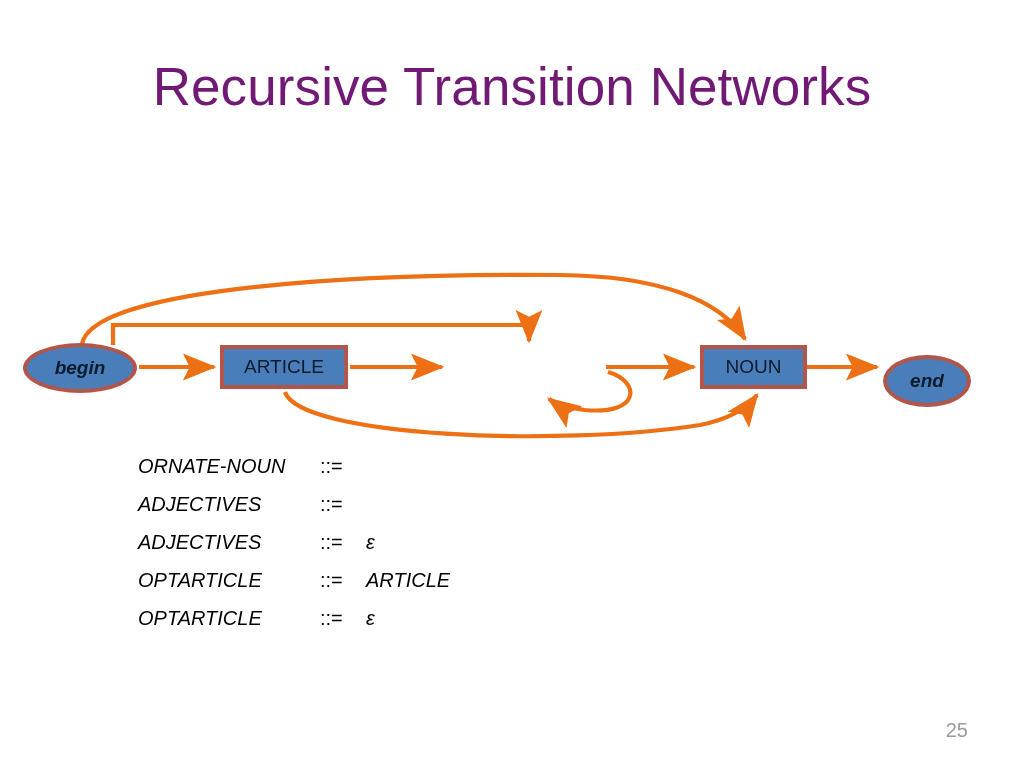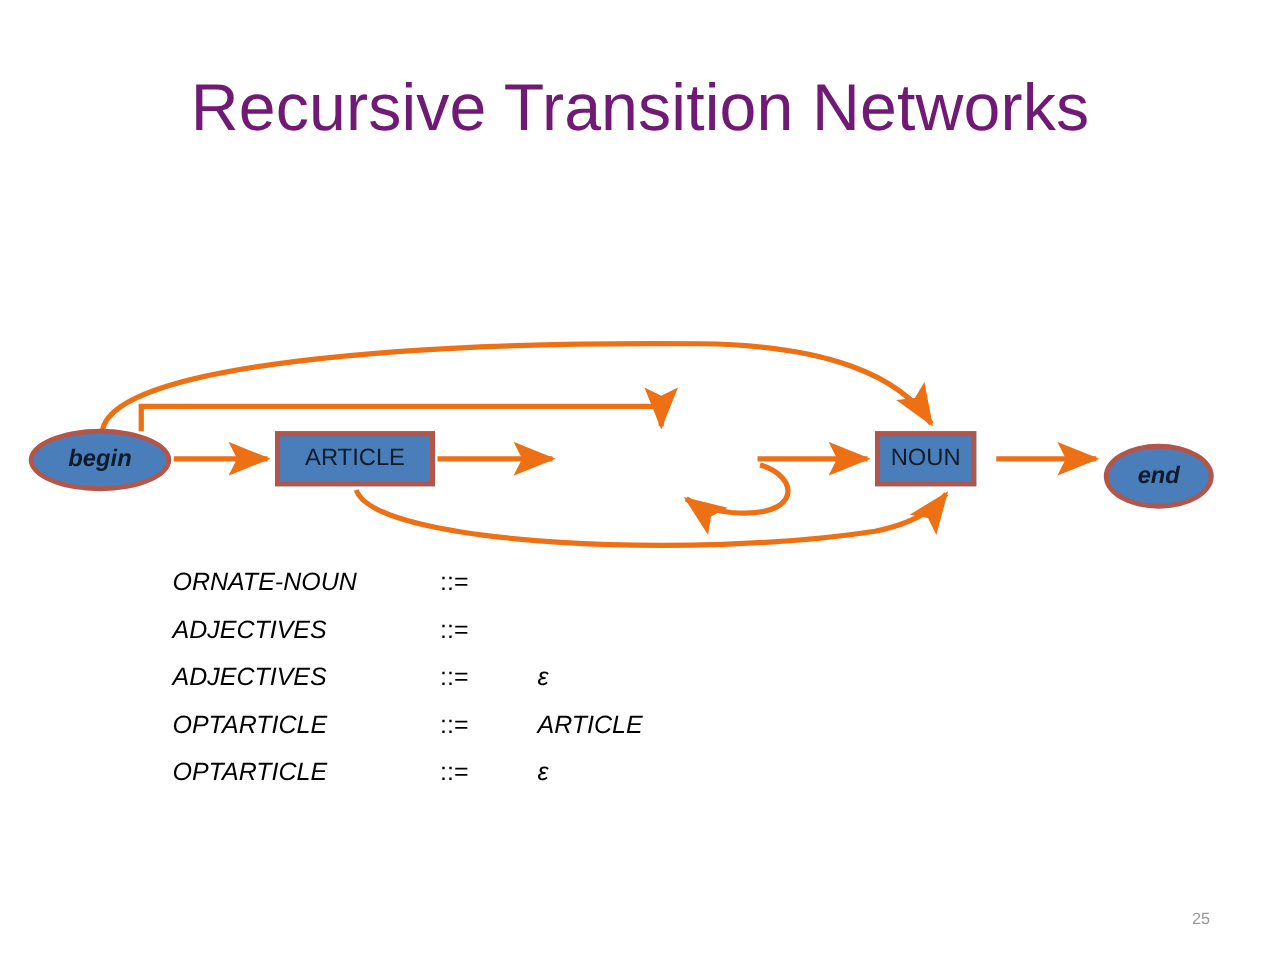--- a/index.html
+++ b/index.html
@@ -28,35 +28,35 @@
     position:absolute;display:flex;align-items:center;justify-content:center;
     background:#4a7ebb;border:4px solid #b2564a;box-sizing:border-box;
     color:#0d1b2a;font-size:19px;
   }
   .node.terminal{border-radius:50%;font-style:italic;font-weight:bold;font-size:19px;}
   .node.box{font-style:normal;}
 
   #node-begin{left:23px;top:88px;width:114px;height:50px;}
   #node-article{left:220px;top:90px;width:128px;height:44px;}
   #node-adjective{left:448px;top:90px;width:156px;height:44px;}
-  #node-noun{left:700px;top:90px;width:81px;height:44px;}
+  #node-noun{left:700px;top:90px;width:107px;height:44px;}
   #node-end{left:883px;top:100px;width:88px;height:52px;}
 
   
   #grammar{position:absolute;left:138px;top:455px;width:760px;}
-  .rule{display:flex;align-items:baseline;font-style:italic;color:#000;margin-bottom:15px;gap:32px;}
+  .rule{display:flex;align-items:baseline;font-style:italic;color:#000;margin-bottom:15px;}
   .rule .lhs{width:182px;flex:none;font-size:20px;}
   .rule .op{width:46px;flex:none;font-size:20px;font-style:normal;}
   .rule .rhs{font-size:20px;}
   .rule.r0 .lhs{width:182px;}
   .rule.r0 .op{width:46px;}
 
   #page-number{
     position:absolute;right:56px;bottom:26px;
-    font-size:13px;color:#9a9a9a;
+    font-size:20px;color:#9a9a9a;
   }
 </style>
 </head>
 <body>
 
 <div class="slide">
 
   <div id="page-title">Recursive Transition Networks</div>
 
   <div id="diagram">

